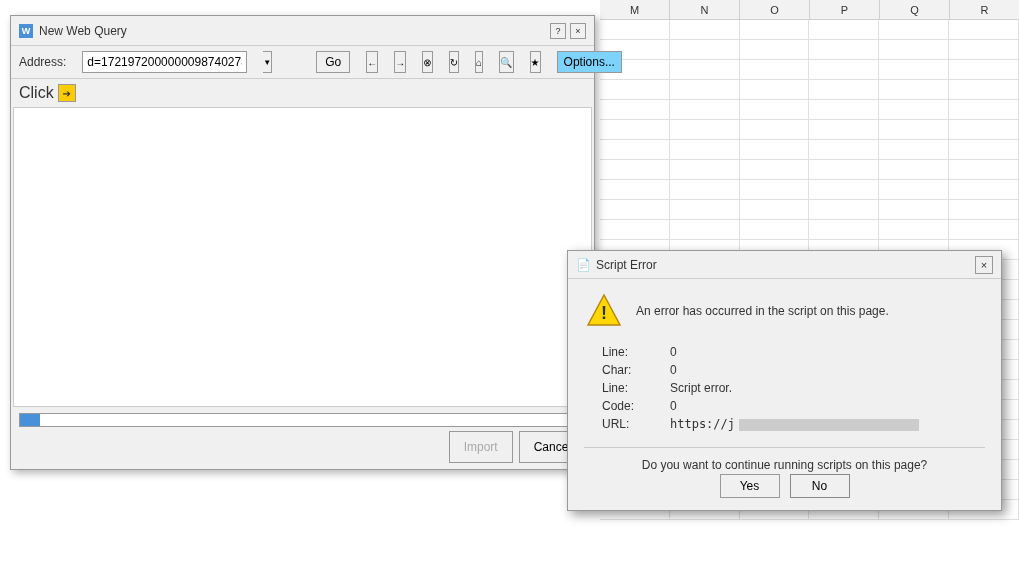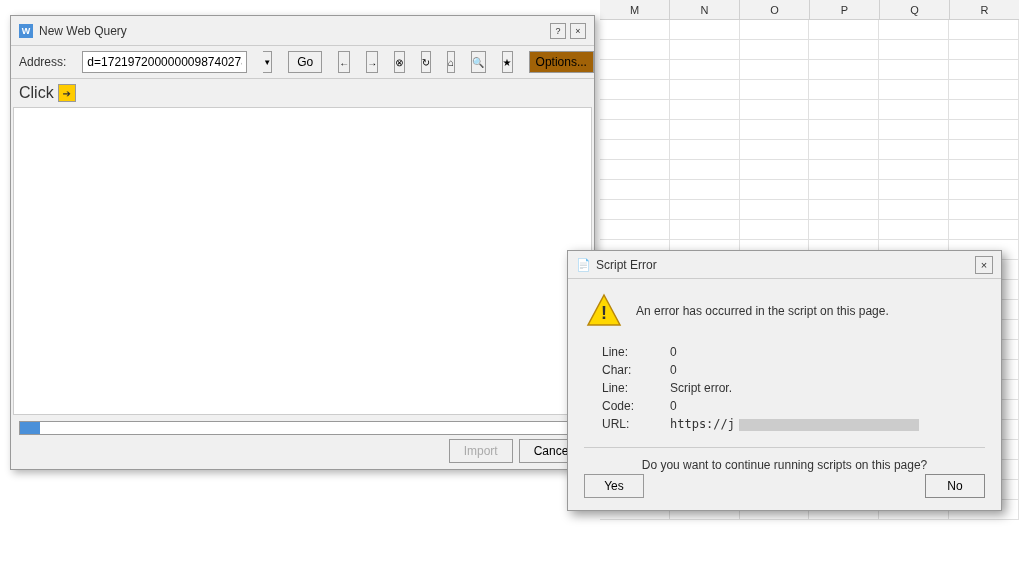--- a/index.html
+++ b/index.html
@@ -155,20 +155,21 @@
       font-size: 8px;
     }
 
     .go-btn {
       height: 22px;
       padding: 0 8px;
       background: #f0f0f0;
       border: 1px solid #999;
       cursor: pointer;
       font-size: 12px;
+      margin-left: 28px;
     }
 
     .nav-btn {
       width: 22px;
       height: 22px;
       background: #f0f0f0;
       border: 1px solid #999;
       cursor: pointer;
       display: flex;
       align-items: center;
@@ -184,21 +185,21 @@
       cursor: pointer;
       display: flex;
       align-items: center;
       justify-content: center;
       font-size: 10px;
     }
 
     .options-btn {
       height: 22px;
       padding: 0 6px;
-      background: #a16207;
+      background: #7dd3fc;
       border: 1px solid #999;
       cursor: pointer;
       font-size: 12px;
     }
 
     .instruction-bar {
       display: flex;
       align-items: center;
       padding: 5px 8px;
       gap: 4px;
@@ -250,21 +251,21 @@
       background: #4a90d9;
     }
 
     .footer-buttons {
       display: flex;
       justify-content: flex-end;
       gap: 6px;
     }
 
     .footer-btn {
-      height: 24px;
+      height: 32px;
       padding: 0 14px;
       background: #f0f0f0;
       border: 1px solid #999;
       cursor: pointer;
       font-size: 12px;
     }
 
     .footer-btn:disabled {
       color: #aaa;
     }
@@ -378,21 +379,21 @@
 
     .error-question {
       font-size: 12px;
       color: #333;
       text-align: center;
       margin-bottom: 2px;
     }
 
     .error-buttons {
       display: flex;
-      justify-content: space-between;
+      justify-content: center;
       gap: 10px;
     }
 
     .error-btn {
       width: 60px;
       height: 24px;
       background: #f0f0f0;
       border: 1px solid #999;
       cursor: pointer;
       font-size: 12px;

